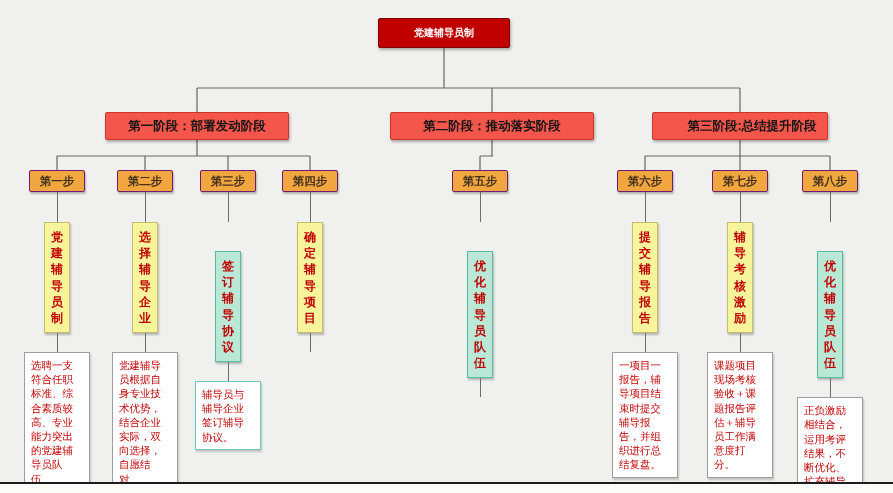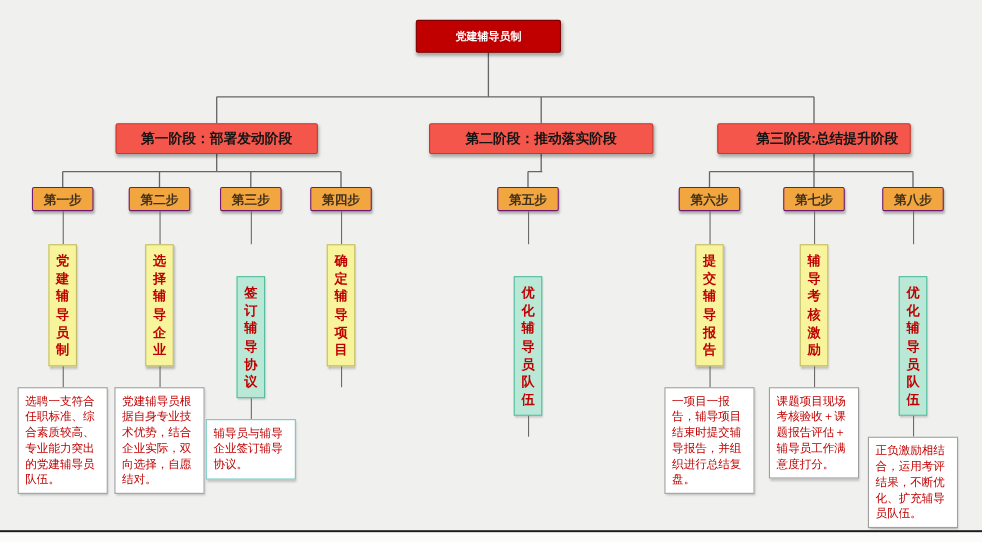--- a/index.html
+++ b/index.html
@@ -66,21 +66,21 @@
     word-break:break-all;
     box-shadow:1px 2px 2px rgba(0,0,0,.25);
   }
   .accent-teal .task {
     background:var(--taskTeal,#b9e8d6);
     border-color:#57bda0;
     margin-top:29px;
   }
 
   .desc {
-    width:82px; padding:5px 6px;
+    width:66px; padding:5px 6px;
     background:#ffffff;
     border:1px solid #9e9e9e;
     color:var(--descText,#c00000); font-size:10.5px; line-height:1.35;
     text-align:left;
     box-shadow:1px 2px 2px rgba(0,0,0,.2);
   }
   .desc.teal-border { border-color:#6fc6c0; }
 
   .slide-bottom-line {
     position:absolute; left:0; top:482px; width:893px; height:2px;

